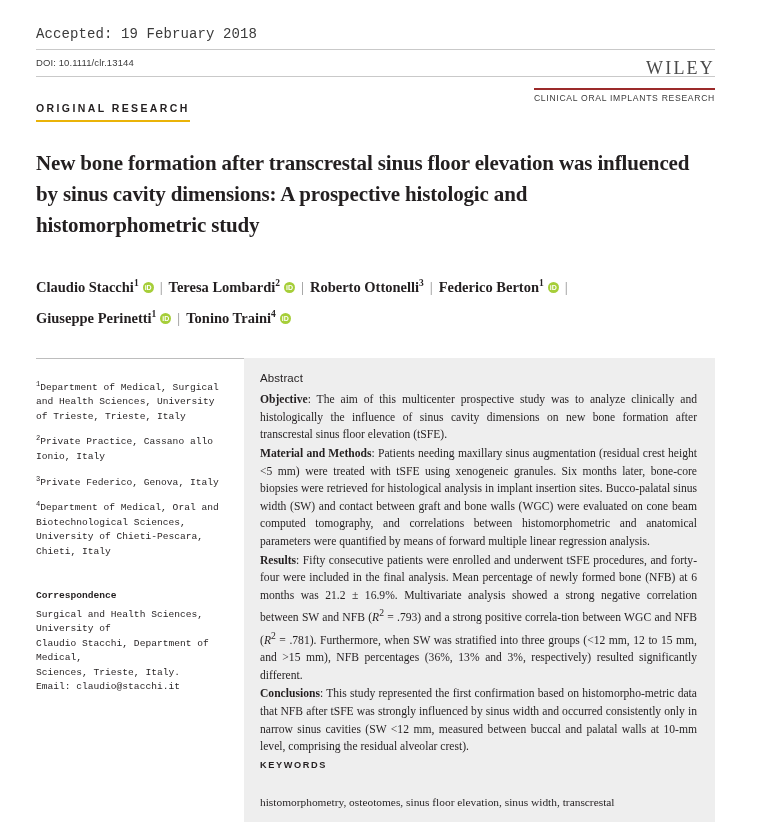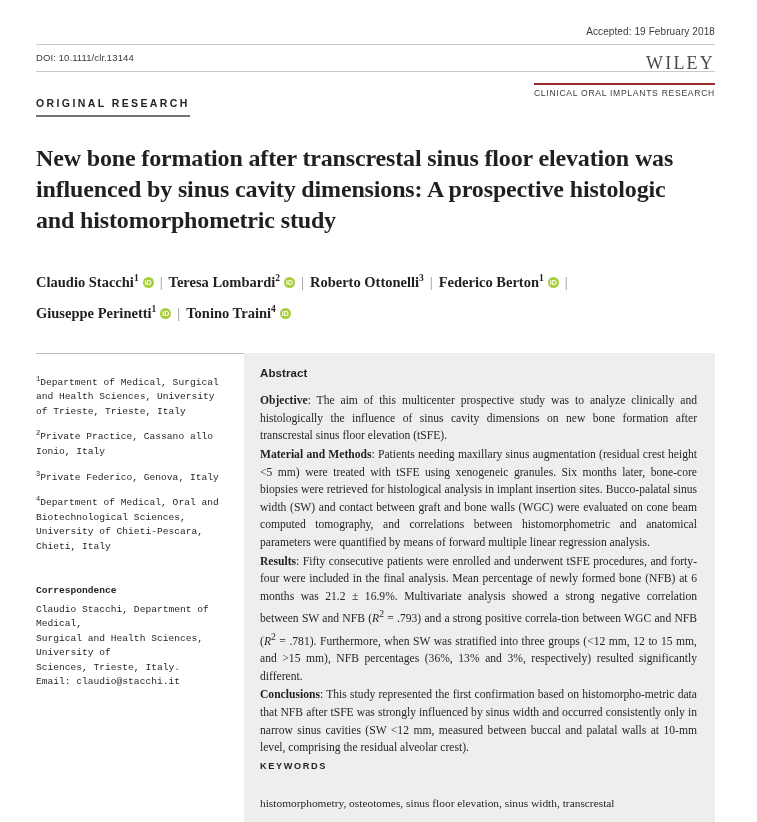--- a/index.html
+++ b/index.html
@@ -17,26 +17,25 @@
   .page {
     position: relative;
     width: 757px;
     height: 822px;
     box-sizing: border-box;
     padding: 26px 42px 0 36px;
   }
 
   
   .accepted-line {
-    font-family: Liberation Sans, sans-serif;
-    font-size: 10px;
+    font-family: Liberation Mono, monospace;
+    font-size: 14px;
     color: #3b3b3b;
     letter-spacing: .1px;
     padding-bottom: 7px;
-    text-align: right;
   }
   .rule {
     border-bottom: 1px solid #c9c9c9;
     width: 100%;
   }
   .doi-line {
     font-family: "Liberation Sans", sans-serif;
     font-size: 9.5px;
     color: #3b3b3b;
     padding: 7px 0 8px 0;
@@ -53,21 +52,21 @@
     justify-content: space-between;
     margin-top: 15px;
     height: 30px;
   }
   .art-type {
     font-family: "Liberation Sans", sans-serif;
     font-size: 10.5px;
     letter-spacing: 2.4px;
     font-weight: 600;
     color: #231f20;
-    border-bottom: 2px solid #737373;
+    border-bottom: 2px solid #eab308;
     padding-bottom: 6px;
   }
   .brand {
     display: flex;
     align-items: flex-end;
     gap: 9px;
     padding-bottom: 2px;
     flex-direction: column;
   }
   .brand-wiley {
@@ -82,21 +81,21 @@
     letter-spacing: .7px;
     color: #3a3a3a;
     border-top: 2px solid #9b2a2a;
     padding-top: 3px;
     margin-bottom: 17px;
   }
 
   
   .title {
     font-family: "Liberation Serif", serif;
-    font-size: 24px;
+    font-size: 21px;
     line-height: 31px;
     font-weight: 700;
     color: #231f20;
     margin-top: 26px;
     letter-spacing: -0.15px;
     max-width: 660px;
   }
 
   
   .authors {
@@ -172,22 +171,22 @@
     padding: 12px 18px 14px 16px;
     font-family: "Liberation Serif", serif;
     font-size: 11.6px;
     line-height: 17.6px;
     text-align: justify;
     color: #231f20;
   }
   .abs-head {
     font-family: "Liberation Sans", sans-serif;
     font-size: 11.5px;
-    font-weight: 700;
-    margin-bottom: 10px;
+    font-weight: 400;
+    margin-bottom: 4px;
     letter-spacing: .1px;
   }
   .abs-p { margin: 0 0 1px 0; }
   .abs-p b { font-weight: 700; }
   .abs-p i { font-style: italic; }
   .kw-head {
     font-family: "Liberation Sans", sans-serif;
     font-size: 9.2px;
     font-weight: 700;
     letter-spacing: 1.6px;
@@ -228,22 +227,22 @@
   <div class="body-cols">
 
     <div class="col-left">
       <div class="aff"><sup>1</sup><span>Department of Medical, Surgical and Health Sciences, University of Trieste, Trieste, Italy</span></div>
       <div class="aff"><sup>2</sup><span>Private Practice, Cassano allo Ionio, Italy</span></div>
       <div class="aff"><sup>3</sup><span>Private Federico, Genova, Italy</span></div>
       <div class="aff"><sup>4</sup><span>Department of Medical, Oral and Biotechnological Sciences, University of Chieti-Pescara, Chieti, Italy</span></div>
 
       <div class="corr-head">Correspondence</div>
       <div class="corr-body">
+        <div>Surgical and Health Sciences, University of</div>
         <div>Claudio Stacchi, Department of Medical,</div>
-        <div>Surgical and Health Sciences, University of</div>
         <div>Sciences, Trieste, Italy.</div>
         <div>Email: claudio@stacchi.it</div>
       </div>
     </div>
 
     <div class="col-right">
       <div class="abs-head">Abstract</div>
 
       <p class="abs-p"><b>Objective</b><span>: The aim of this multicenter prospective study was to analyze clinically and histologically the influence of sinus cavity dimensions on new bone formation after transcrestal sinus floor elevation (tSFE).</span></p>
 

